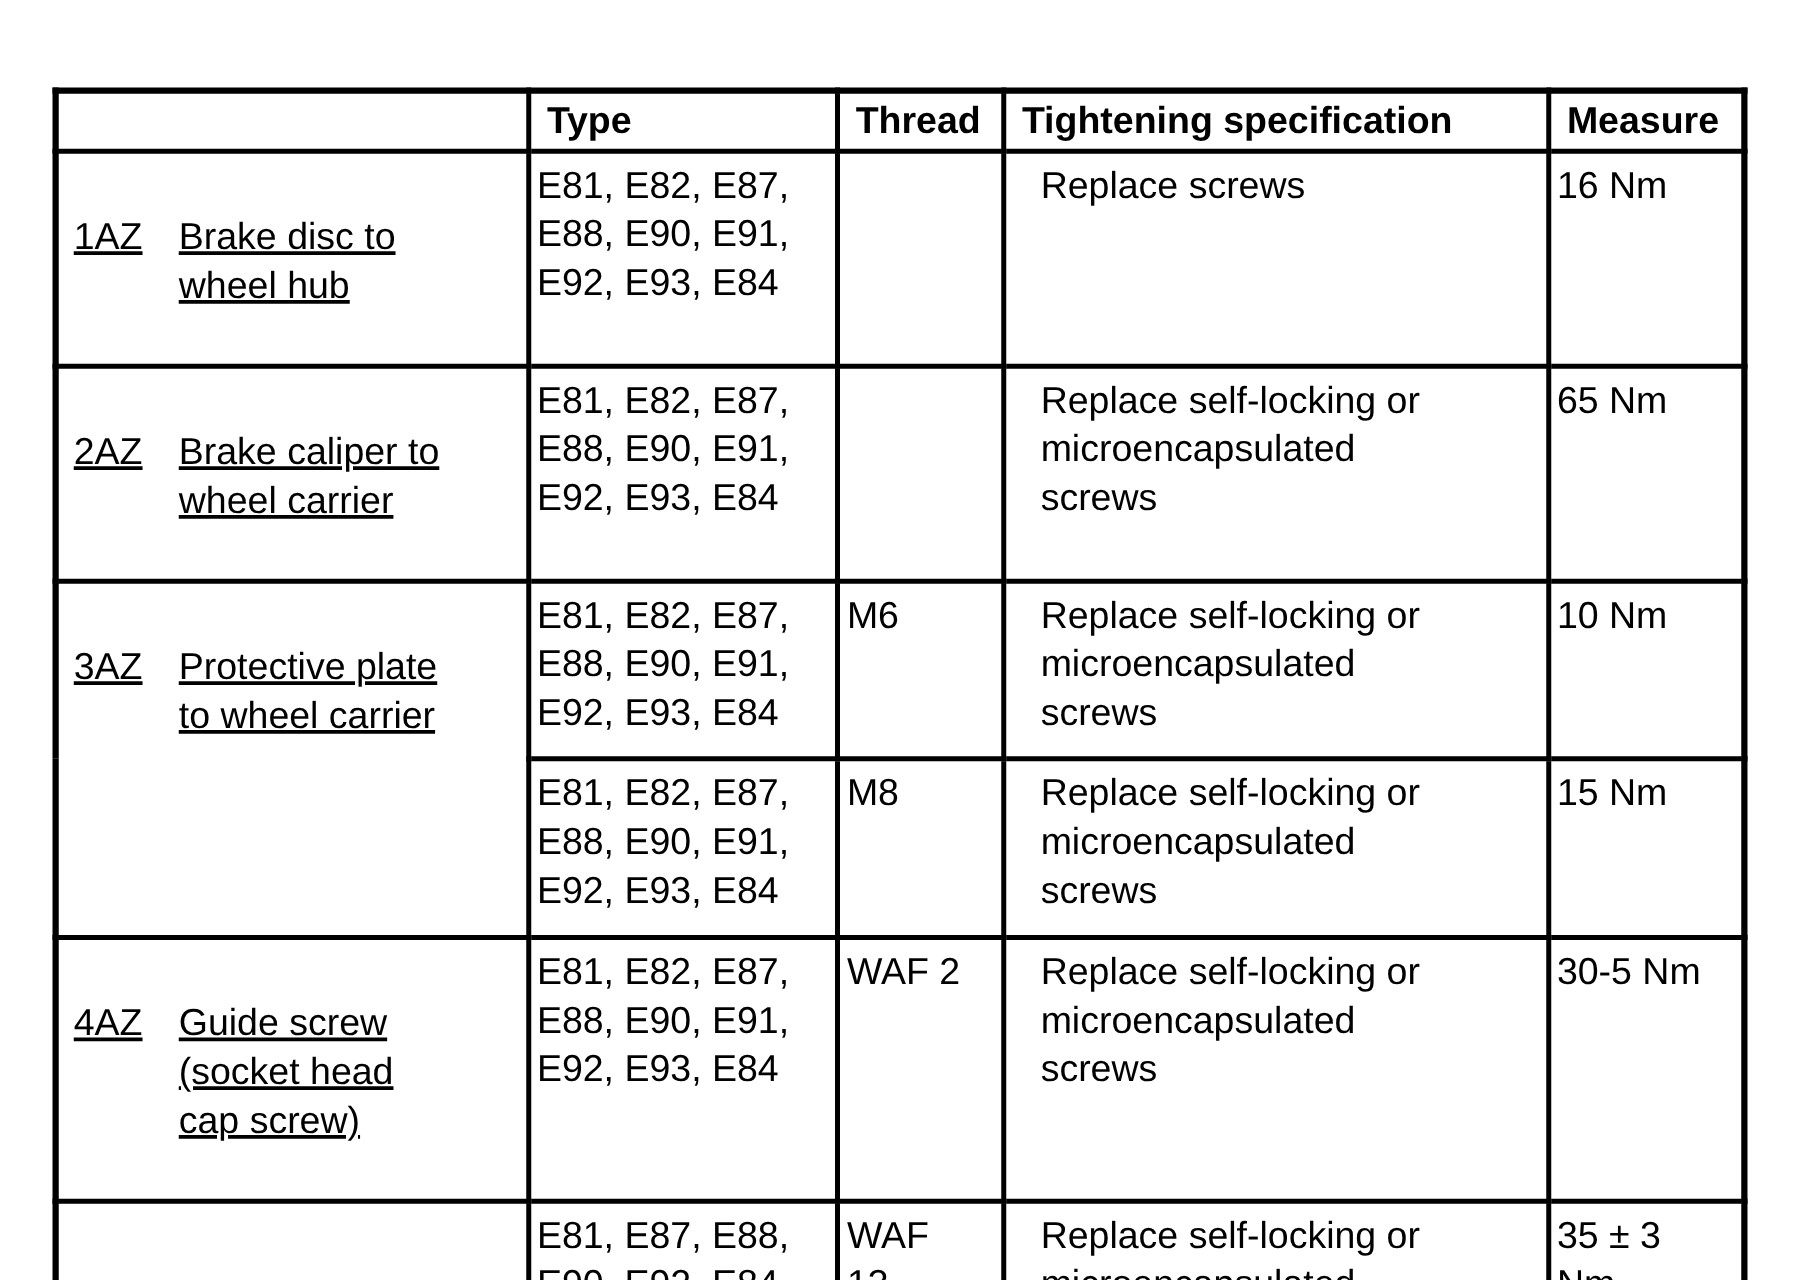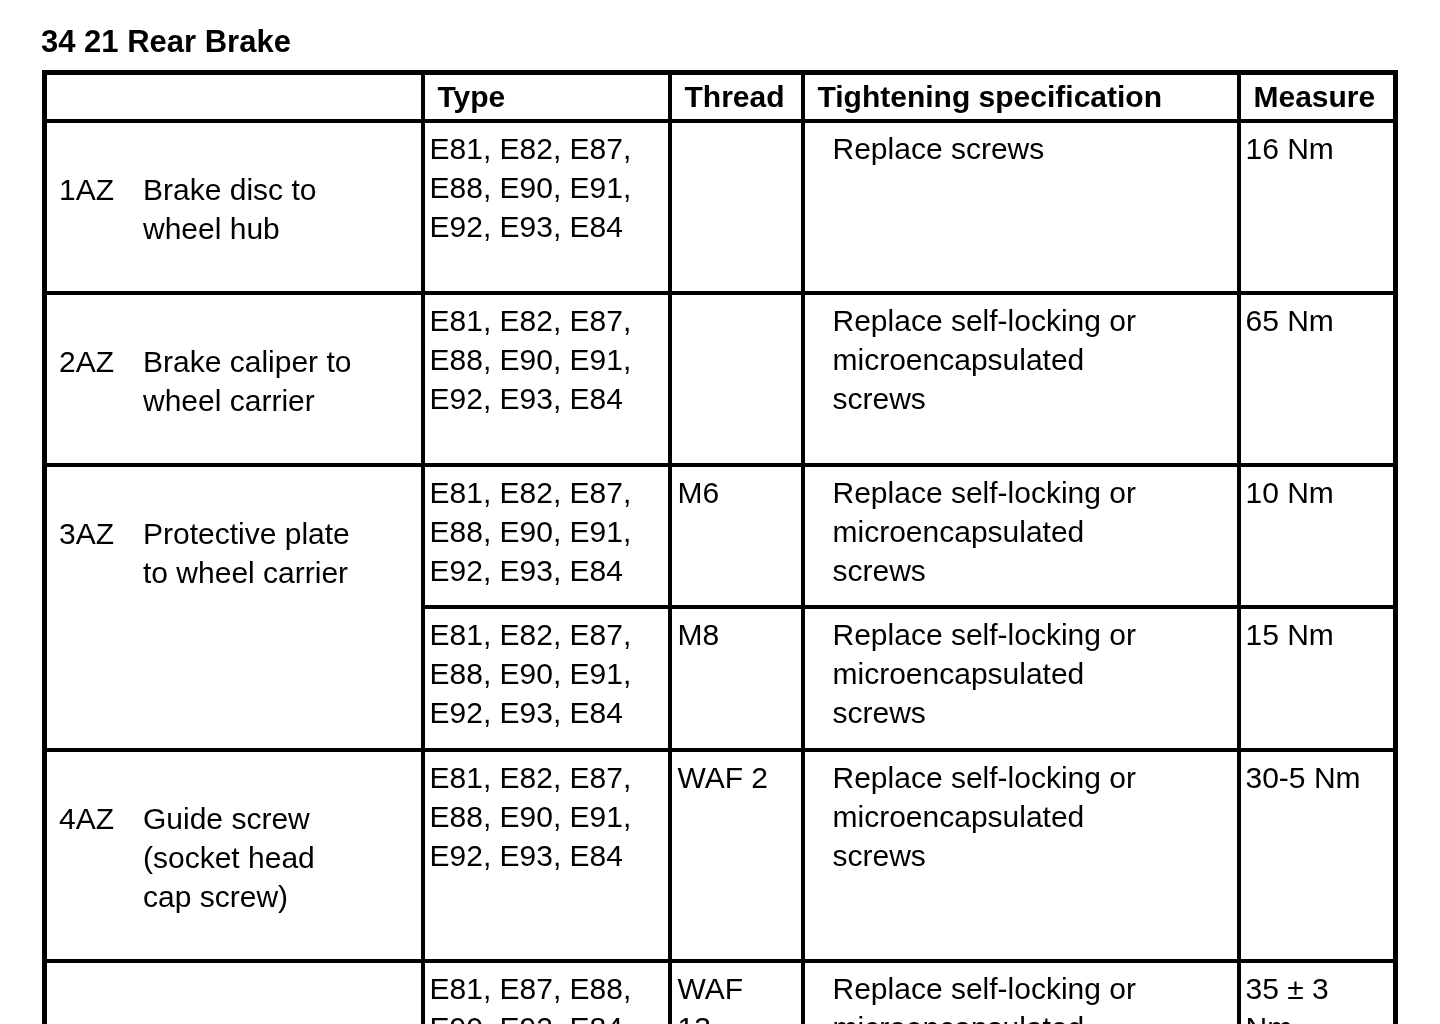--- a/index.html
+++ b/index.html
@@ -45,35 +45,34 @@
     line-height: 40px;
     padding: 2px 2px 2px 13px;
   }
   .spec-table thead th.h-item { padding-left: 6px; }
   tr.r1 { height: 145px; }
   tr.r2 { height: 143px; }
   tr.r3a { height: 142px; }
   tr.r3b { height: 143px; }
   tr.r4 { height: 149px; }
   tr.r5 { height: 146px; }
-  td.cell-item { padding: 8px 4px 4px 0; }
+  td.cell-item { padding: 8px 4px 4px 0; text-decoration: underline; }
   .row-head { display: flex; align-items: flex-start; }
   .row-id { width: 96px; padding-left: 12px; box-sizing: border-box; flex-shrink: 0; }
   .row-desc { flex: 1; white-space: pre-line; }
   td.cell-type { padding-left: 5px; }
   td.cell-thread { padding-left: 6px; }
   td.cell-spec { padding-left: 28px; }
   td.cell-measure { padding-left: 5px; margin-left: 32px; }
 </style>
 </head>
 <body>
 
 <div class="page">
 
-  <div class="doc-title">34 21 Rear Brake</div>
 
   <table class="spec-table">
     <colgroup>
       <col style="width:378px">
       <col style="width:247px">
       <col style="width:133px">
       <col style="width:436px">
       <col style="width:157px">
     </colgroup>
     <thead>

